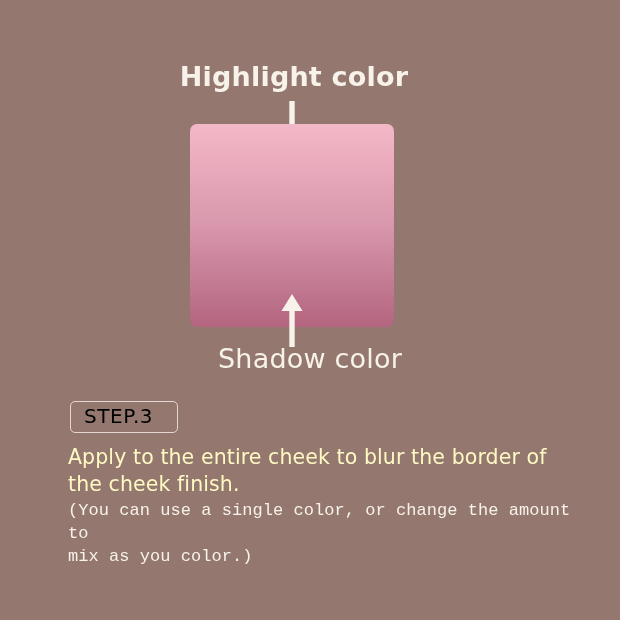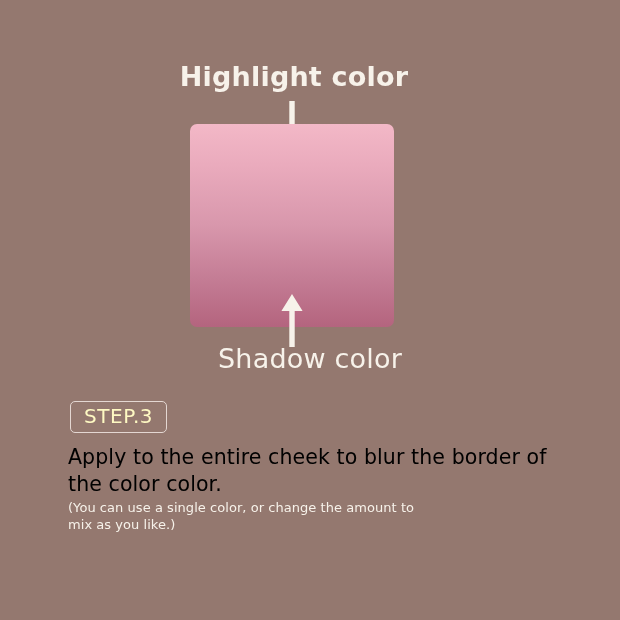--- a/index.html
+++ b/index.html
@@ -78,48 +78,49 @@
     letter-spacing: 0.2px;
     color: #f7f2ea;
     line-height: 1.1;
   }
 
   
   .step-badge {
     position: absolute;
     left: 70px;
     top: 401px;
-    padding: 3px 13px 4px 13px;
+    padding: 3px 24px 4px 13px;
     border: 1.5px solid #e4d7d2;
     border-radius: 5px;
     font-size: 20px;
     letter-spacing: 0.6px;
-    color: #fef9c3;
+    color: #000000;
     line-height: 1.15;
     background: transparent;
   }
 
   
   .body-copy {
     position: absolute;
     left: 68px;
     top: 444px;
     width: 510px;
   }
   .line-major {
     font-size: 20.5px;
-    color: #000000;
+    color: #fef9c3;
     line-height: 1.33;
     letter-spacing: 0.1px;
   }
   .line-minor {
-    font-size: 13px;
+    font-size: 17px;
     color: #f7f2ea;
     line-height: 1.38;
     letter-spacing: 0.05px;
+    font-family: Liberation Mono, monospace;
   }
 </style>
 </head>
 <body>
 
 <div id="page" style="background: rgb(148, 120, 111);">
 
   <div class="top-label">Highlight color</div>
 
   <div class="arrow arrow-down">
@@ -135,18 +136,18 @@
       <path d="M13 3 L23.6 20 H15.7 V56 H10.3 V20 H2.4 Z" fill="#f7f2ea"></path>
     </svg>
   </div>
 
   <div class="bottom-label">Shadow color</div>
 
   <div class="step-badge">STEP.3</div>
 
   <div class="body-copy">
     <div class="line-major">Apply to the entire cheek to blur the border of</div>
-    <div class="line-major">the color color.</div>
+    <div class="line-major">the cheek finish.</div>
     <div class="line-minor">(You can use a single color, or change the amount to</div>
-    <div class="line-minor">mix as you like.)</div>
+    <div class="line-minor">mix as you color.)</div>
   </div>
 
 </div>
 
 </body></html>

